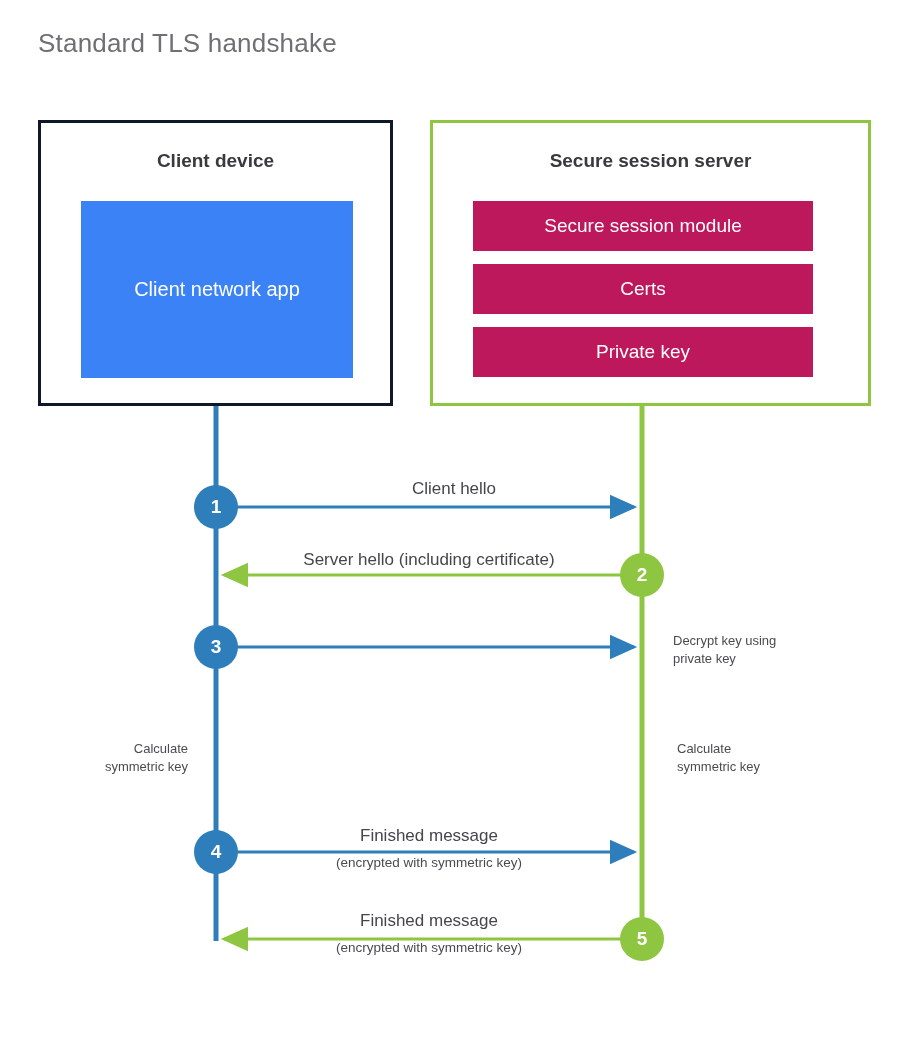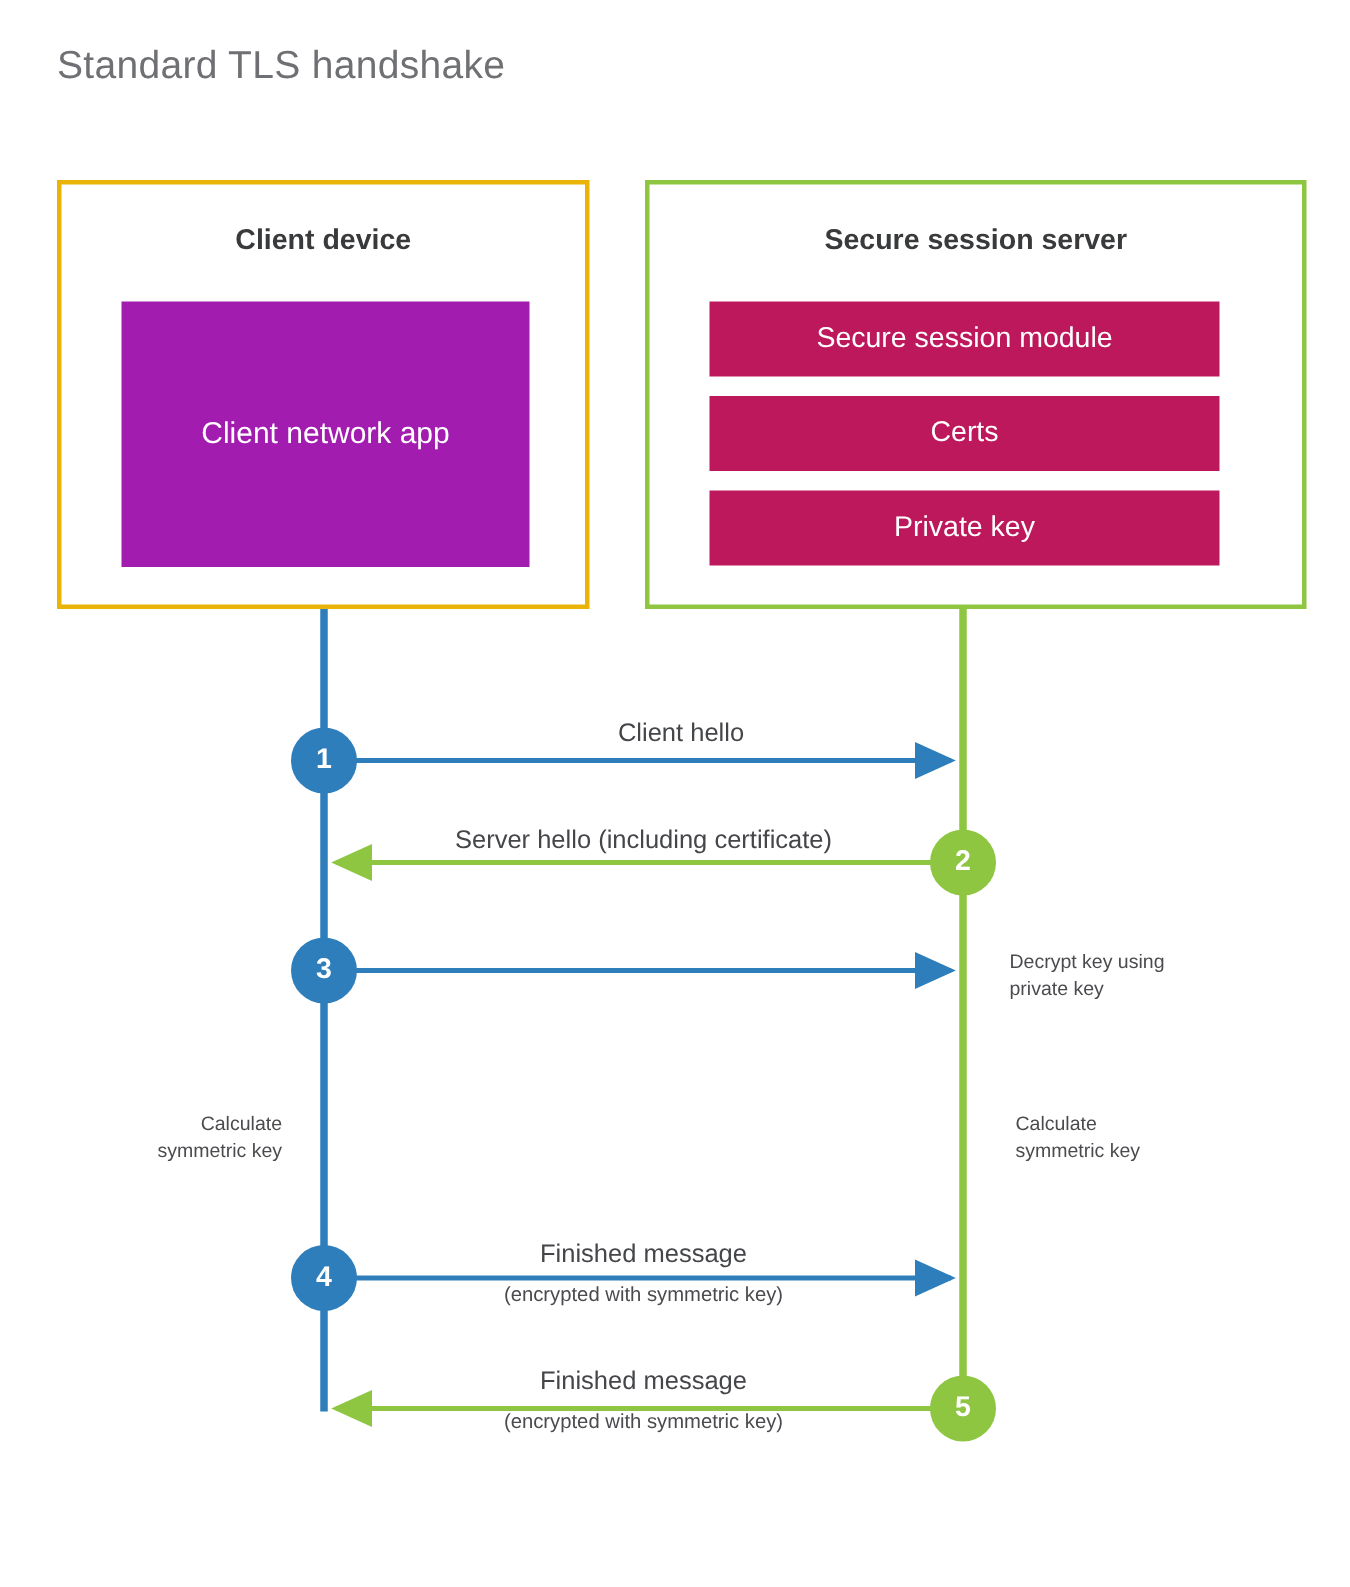--- a/index.html
+++ b/index.html
@@ -38,21 +38,21 @@
   .entity-box {
     position: absolute;
     background: #ffffff;
     box-sizing: border-box;
   }
   #client-box {
     left: 38px;
     top: 120px;
     width: 355px;
     height: 286px;
-    border: 3px solid #eab308;
+    border: 3px solid #0f172a;
   }
   #server-box {
     left: 430px;
     top: 120px;
     width: 441px;
     height: 286px;
     border: 3px solid #8ec641;
   }
   .entity-title {
     position: absolute;
@@ -74,21 +74,21 @@
     align-items: center;
     justify-content: center;
     text-align: center;
     font-weight: 400;
   }
   #client-app-block {
     left: 40px;
     top: 78px;
     width: 272px;
     height: 177px;
-    background: #a21caf;
+    background: #3b82f6;
     font-size: 20px;
     line-height: 1.35;
     padding: 0 14px;
   }
   .server-bar {
     background: #be185d;
     font-size: 19px;
     height: 50px;
     left: 40px;
     width: 340px;

